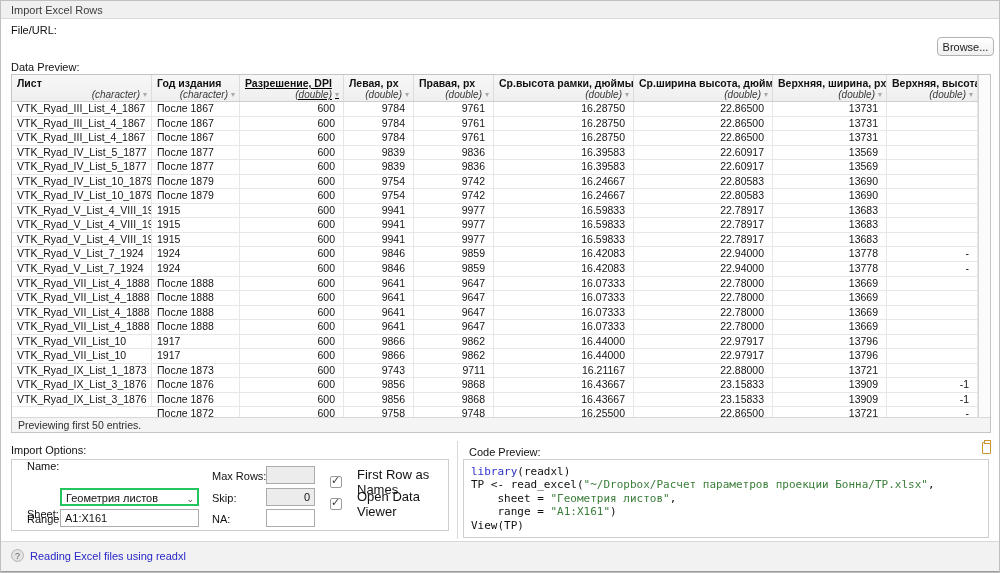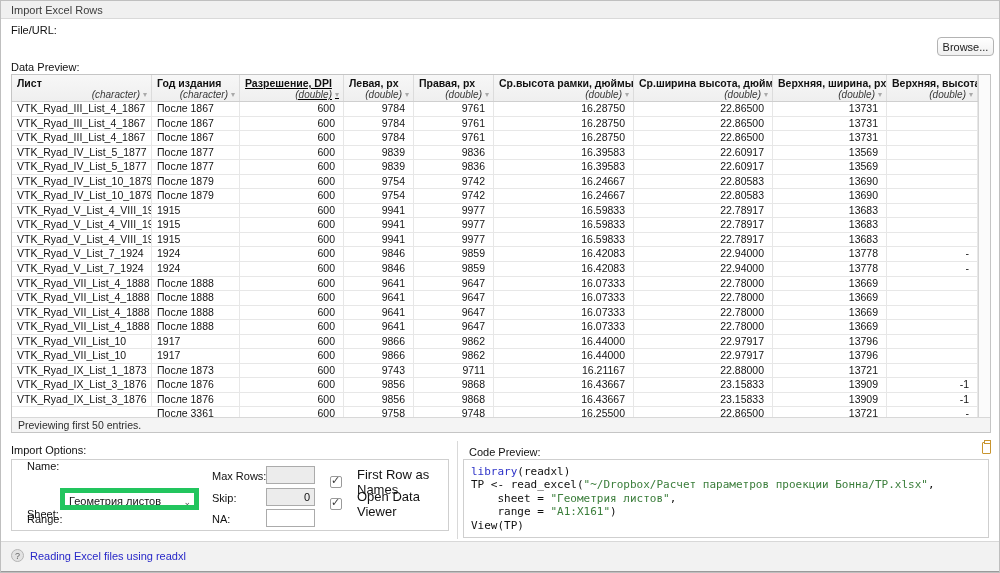--- a/index.html
+++ b/index.html
@@ -40,21 +40,21 @@
 
   
   .bottom { position:absolute; left:0; top:438px; width:1000px; height:102px; }
   .opts-label { left:10px; top:5px; }
   .optbox { position:absolute; left:10px; top:20px; width:438px; height:72px; border:1px solid #cfcfcf; background:#fff; }
   .flabel { position:absolute; font-size:11px; color:#111; }
   .fin { position:absolute; height:18px; border:1px solid #ababab; font-family:"Liberation Sans",sans-serif;
          font-size:11px; color:#111; padding:0 4px; background:#fff; outline:none; }
   .fin.gray { background:#ececec; }
   .fin.num { text-align:right; }
-  .fselect { position:absolute; height:18px; border:5px solid #22c55e; background:#fff; font-size:11px; color:#111;
+  .fselect { position:absolute; height:18px; border:2px solid #22c55e; background:#fff; font-size:11px; color:#111;
              line-height:16px; padding:0 14px 12px 4px; cursor:pointer; white-space:nowrap; overflow:hidden; }
   .fselect .chev { position:absolute; right:3px; top:1px; font-size:9px; color:#555; }
   .cbrow { position:absolute; display:flex; align-items:center; cursor:pointer; }
   .cbbox { width:12px; height:12px; border:1px solid #9a9a9a; border-radius:2px; background:#fff; position:relative; flex:none; }
   .cbbox .tick { position:absolute; left:0px; top:-3px; font-size:11px; color:#3a3a3a; }
   .cbl { font-size:13px; color:#111; margin-left:15px; }
 
   .vdiv { position:absolute; left:456px; top:2px; width:1px; height:98px; background:#d9d9d9; }
 
   .code-label { left:468px; top:7px; }
@@ -384,21 +384,21 @@
           <div class="cell right" style="width: 104px;">600</div>
           <div class="cell right" style="width: 70px;">9856</div>
           <div class="cell right" style="width: 80px;">9868</div>
           <div class="cell right" style="width: 140px;">16.43667</div>
           <div class="cell right" style="width: 139px;">23.15833</div>
           <div class="cell right" style="width: 114px;">13909</div>
           <div class="cell right" style="width: 91px;">-1</div>
         </div>
         <div class="trow">
           <div class="cell left" style="width: 140px; margin-top: 23px;">VTK_Ryad_X_List_1_1872</div>
-          <div class="cell left" style="width: 88px;">После 3361</div>
+          <div class="cell left" style="width: 88px;">После 1872</div>
           <div class="cell right" style="width: 104px;">600</div>
           <div class="cell right" style="width: 70px;">9758</div>
           <div class="cell right" style="width: 80px;">9748</div>
           <div class="cell right" style="width: 140px;">16.25500</div>
           <div class="cell right" style="width: 139px;">22.86500</div>
           <div class="cell right" style="width: 114px;">13721</div>
           <div class="cell right" style="width: 91px;">-</div>
         </div>
       </div>
     <div class="tscroll"></div>
@@ -411,20 +411,21 @@
     <div class="optbox">
       <span class="flabel" style="left:15px;top:0">Name:</span>
 
       <span class="flabel" style="left:15px;top:48px">Sheet:</span>
       <div class="fselect" style="left:48px;top:28px;width:139px">
         <span>Геометрия листов</span>
         <span class="chev">⌄</span>
       </div>
 
       <span class="flabel" style="left:15px;top:53px">Range:</span>
+      <input class="fin" style="left: 48px; top: 49px; width: 139px;" value="A1:X161">
 
       <span class="flabel" style="left:200px;top:10px">Max Rows:</span>
       <input class="fin gray" style="left: 254px; top: 6px; width: 49px;" value="">
 
       <span class="flabel" style="left:200px;top:32px">Skip:</span>
       <input class="fin gray num" style="left: 254px; top: 28px; width: 49px;" value="0">
 
       <span class="flabel" style="left:200px;top:53px">NA:</span>
       <input class="fin" style="left: 254px; top: 49px; width: 49px;" value="">
 

